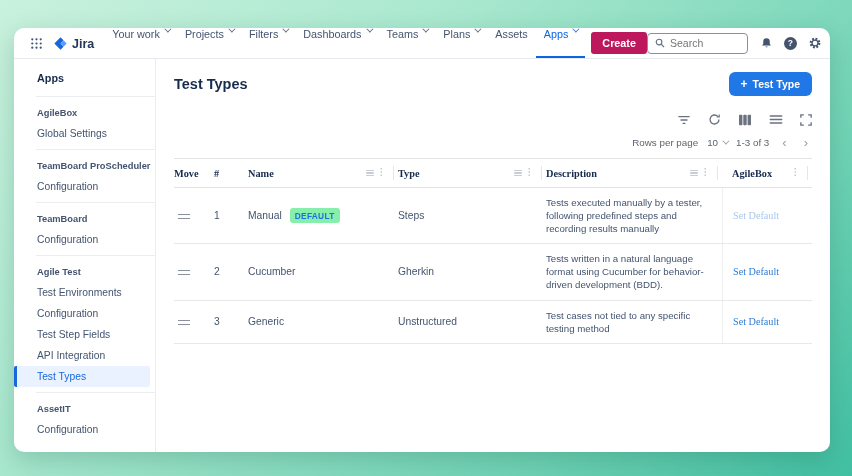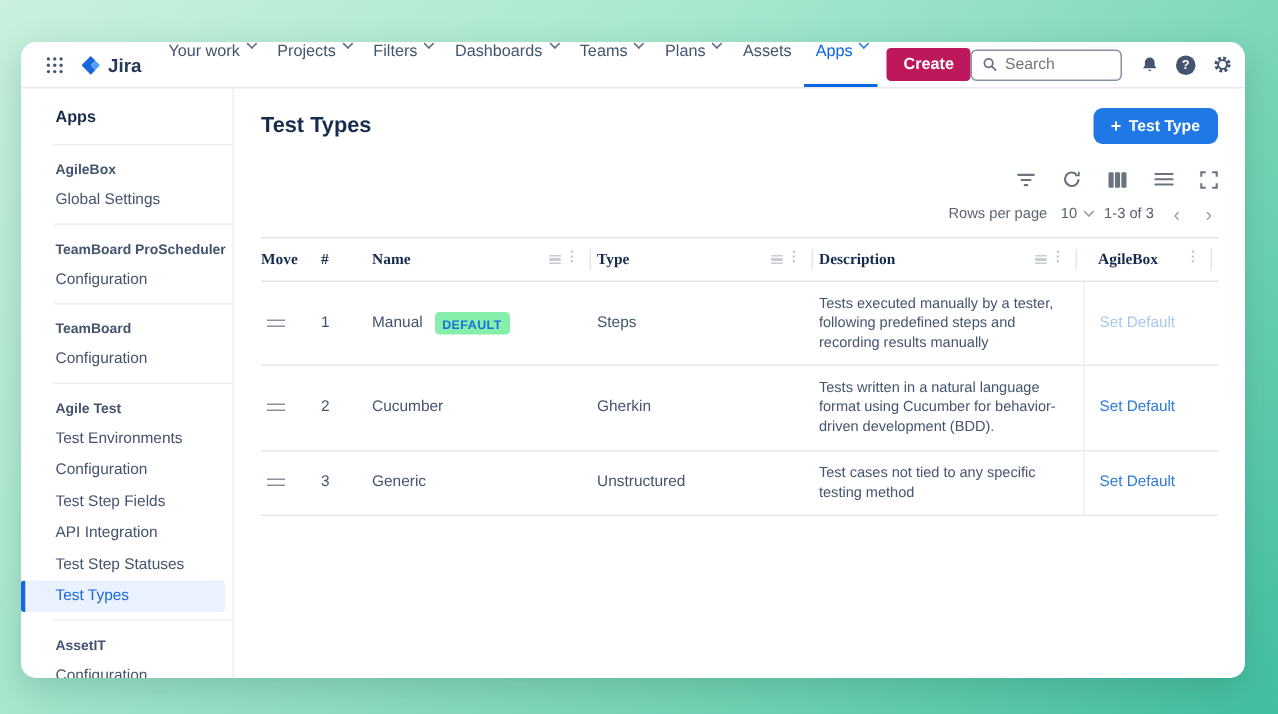--- a/index.html
+++ b/index.html
@@ -99,21 +99,21 @@
   }
   .th-icons { margin-left:auto; display:flex; align-items:center; gap:3px; }
   .mini-lines { display:inline-flex; flex-direction:column; gap:1.5px; }
   .mini-lines i { display:block; height:1.3px; background:#c8cdd3; border-radius:1px; }
   .mini-lines i:nth-child(1){ width:8px; } .mini-lines i:nth-child(2){ width:8px; } .mini-lines i:nth-child(3){ width:8px; }
   .mini-dots { color:#c2c7cd; font-size:9.5px; line-height:1; }
   .col-sep { width:1px; height:14px; background:#e4e6e9; margin-left:4px; }
   .trow { border-bottom:1px solid #e8e8e8; }
   .td { font-size:10.3px; color:#44546f; padding:8px 6px 8px 0; }
   .td.desc { font-size:9.7px; line-height:1.35; padding-right:12px; }
-  .td.actions { border-left:1px solid #efefef; padding-left:10px; align-self:stretch; display:flex; align-items:center; }
+  .td.actions { border-left:1px solid #efefef; padding-left:10px; align-self:stretch; display:flex; align-items:center;font-family:Liberation Serif, serif; }
   .name-cell { display:flex; align-items:center; gap:8px; }
   .badge {
     background:#86efac; color:#1d6fe0; font-size:8.3px; font-weight:bold;
     letter-spacing:.3px; padding:2.5px 5px; border-radius:3px;
   }
   .action-link { color:#2e7cd6; font-size:10.2px; cursor:pointer; text-decoration:none; white-space:nowrap; }
   .action-link.disabled { color:#a8c8ec; cursor:default; }
   .drag-handle {
     width:12px; height:5px; border-top:1.6px solid #8a919c; border-bottom:1.6px solid #8a919c;
     display:inline-block; cursor:grab; margin-left:4px;
@@ -231,21 +231,20 @@
 
       <div class="sb-header">TeamBoard</div>
       <div class="sb-item">Configuration</div>
       <div class="sb-divider"></div>
 
       <div class="sb-header">Agile Test</div>
       <div class="sb-item">Test Environments</div>
       <div class="sb-item">Configuration</div>
       <div class="sb-item">Test Step Fields</div>
       <div class="sb-item">API Integration</div>
-      <div class="sb-item">Test Step Statuses</div>
       <div class="sb-item selected">Test Types</div>
       <div class="sb-divider"></div>
 
       <div class="sb-header">AssetIT</div>
       <div class="sb-item">Configuration</div>
     </aside>
 
     <main class="main">
       <div class="main-header">
         <h1 class="page-title">Test Types</h1>

